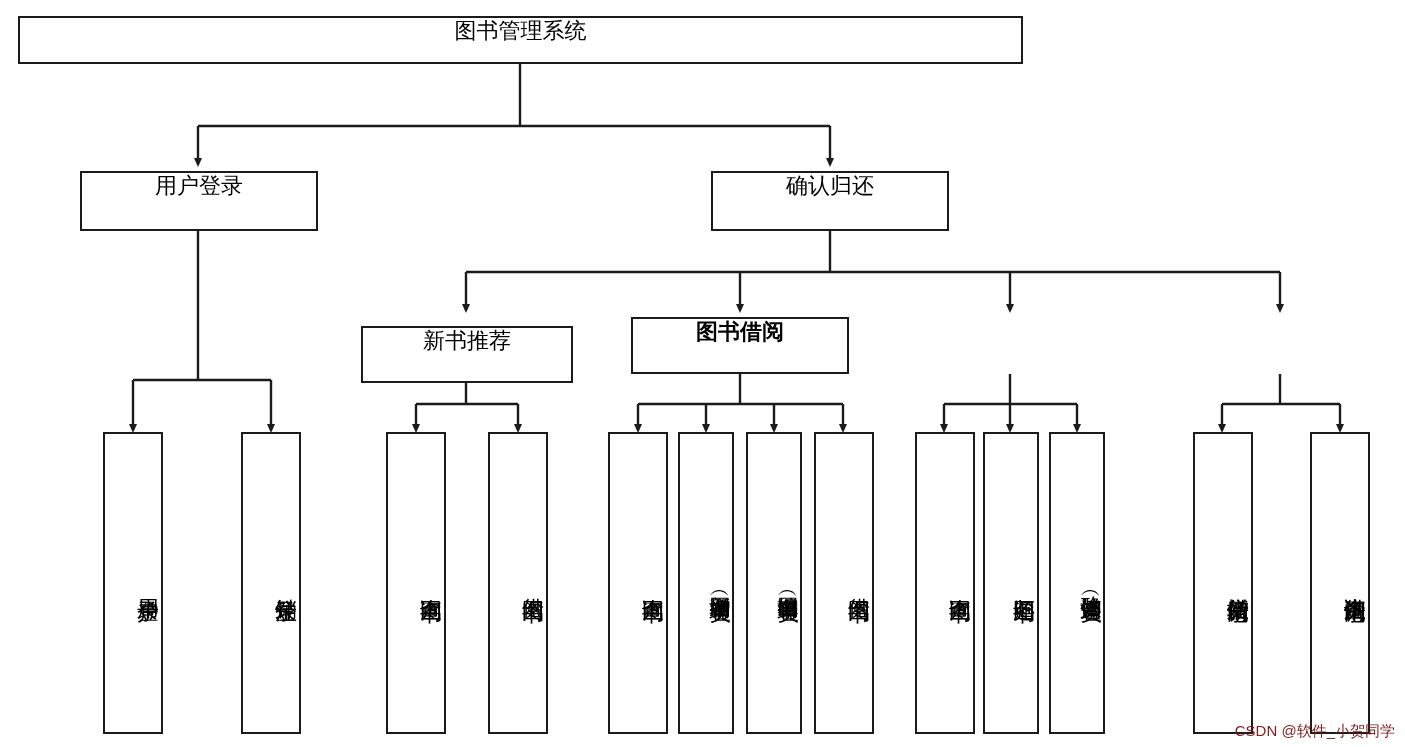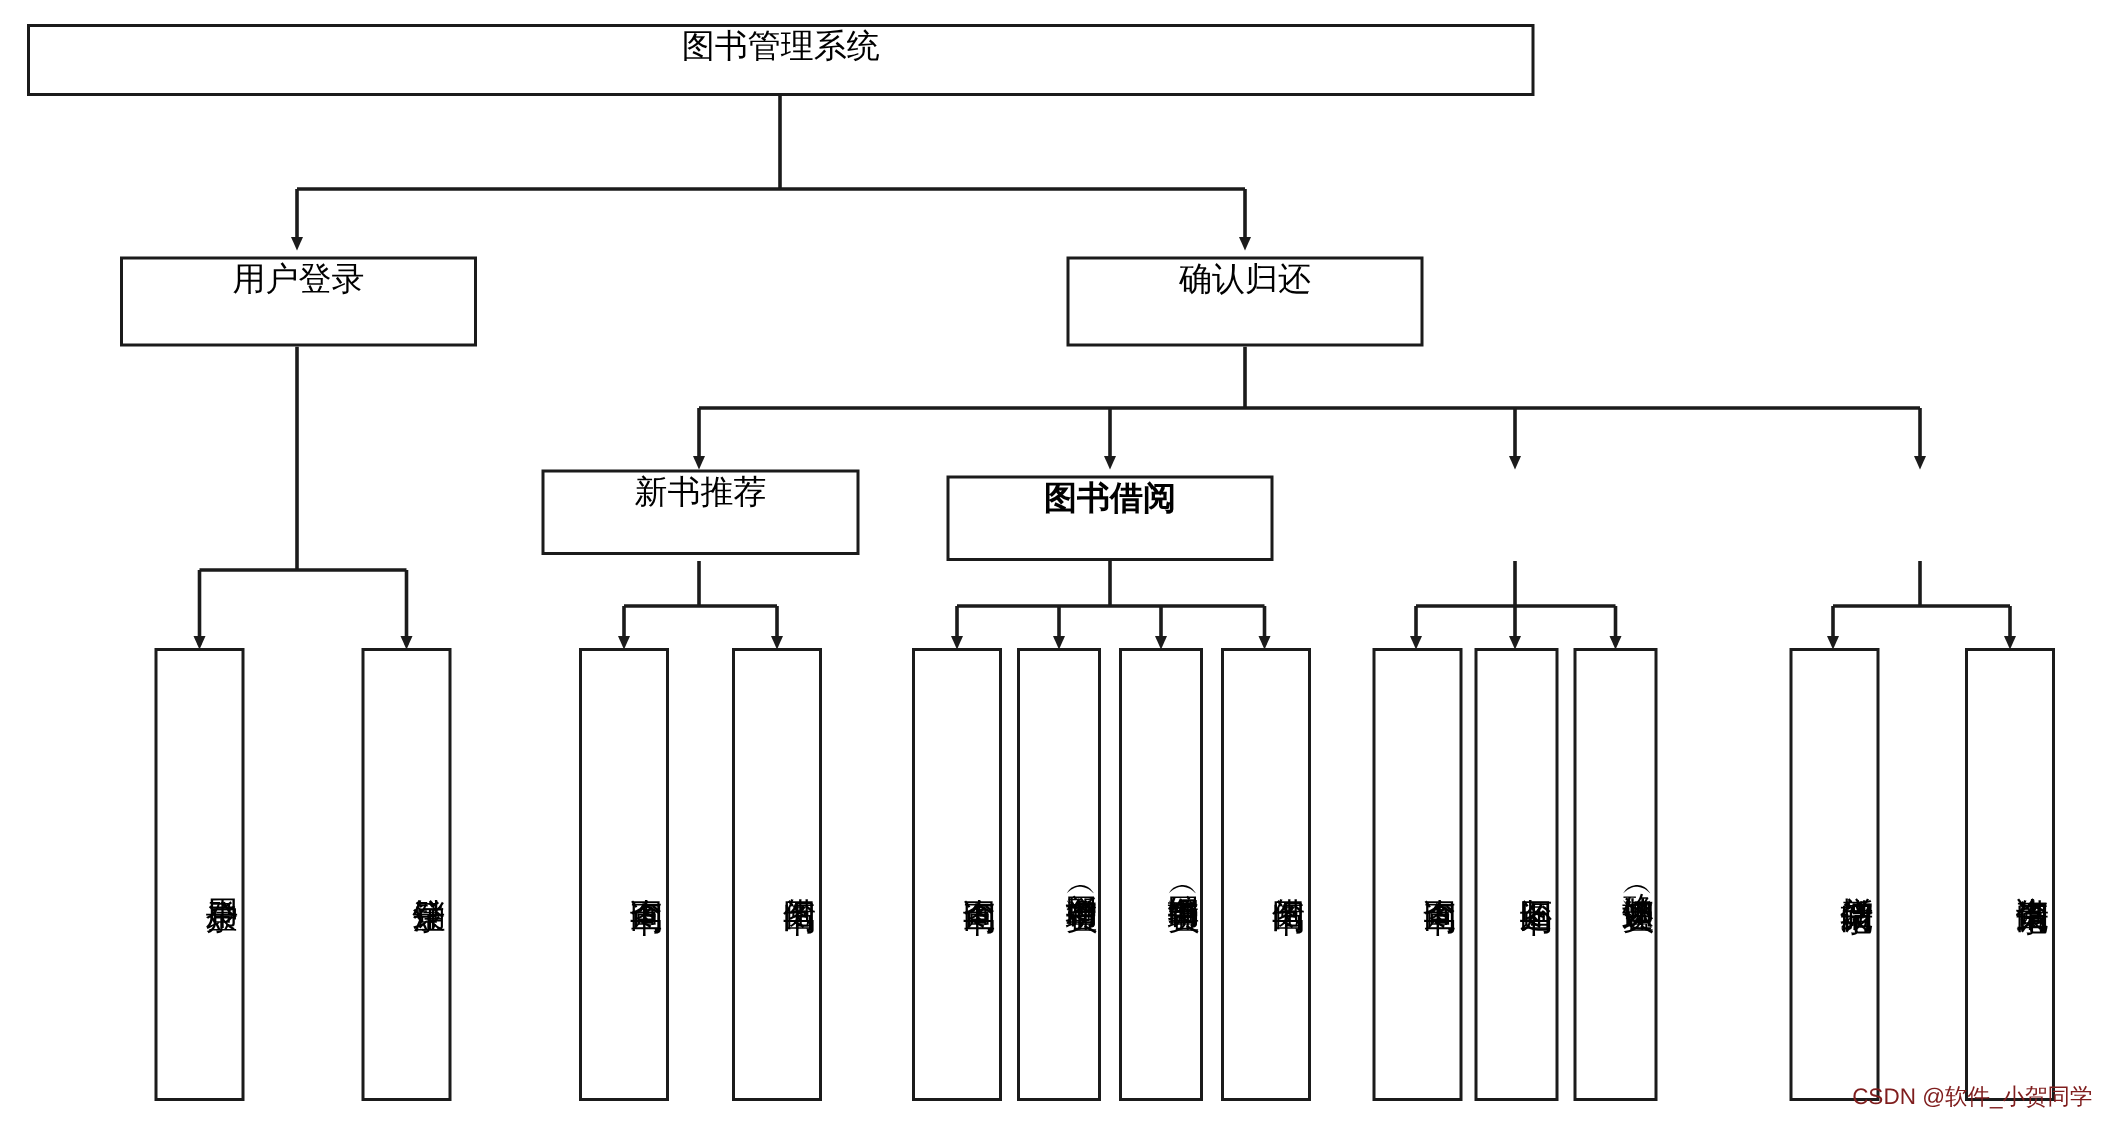--- a/index.html
+++ b/index.html
@@ -119,21 +119,21 @@
     <span>图书管理系统</span>
   </div>
 
   <div class="node horiz" style="left:80px; top:171px; width:238px; height:60px;">
     <span>用户登录</span>
   </div>
   <div class="node horiz" style="left:711px; top:171px; width:238px; height:60px;">
     <span>确认归还</span>
   </div>
 
-  <div class="node horiz" style="left:361px; top:313px; width:212px; height:57px;">
+  <div class="node horiz" style="left:361px; top:326px; width:212px; height:57px;">
     <span>新书推荐</span>
   </div>
   <div class="node horiz" style="left:631px; top:317px; width:218px; height:57px;font-weight:bold;">
     <span>图书借阅</span>
   </div>
 
   <div class="node vert" style="left:103px; top:432px; width:60px; height:302px;">
     <span>用户登录</span>
   </div>
   <div class="node vert" style="left:241px; top:432px; width:60px; height:302px;">

